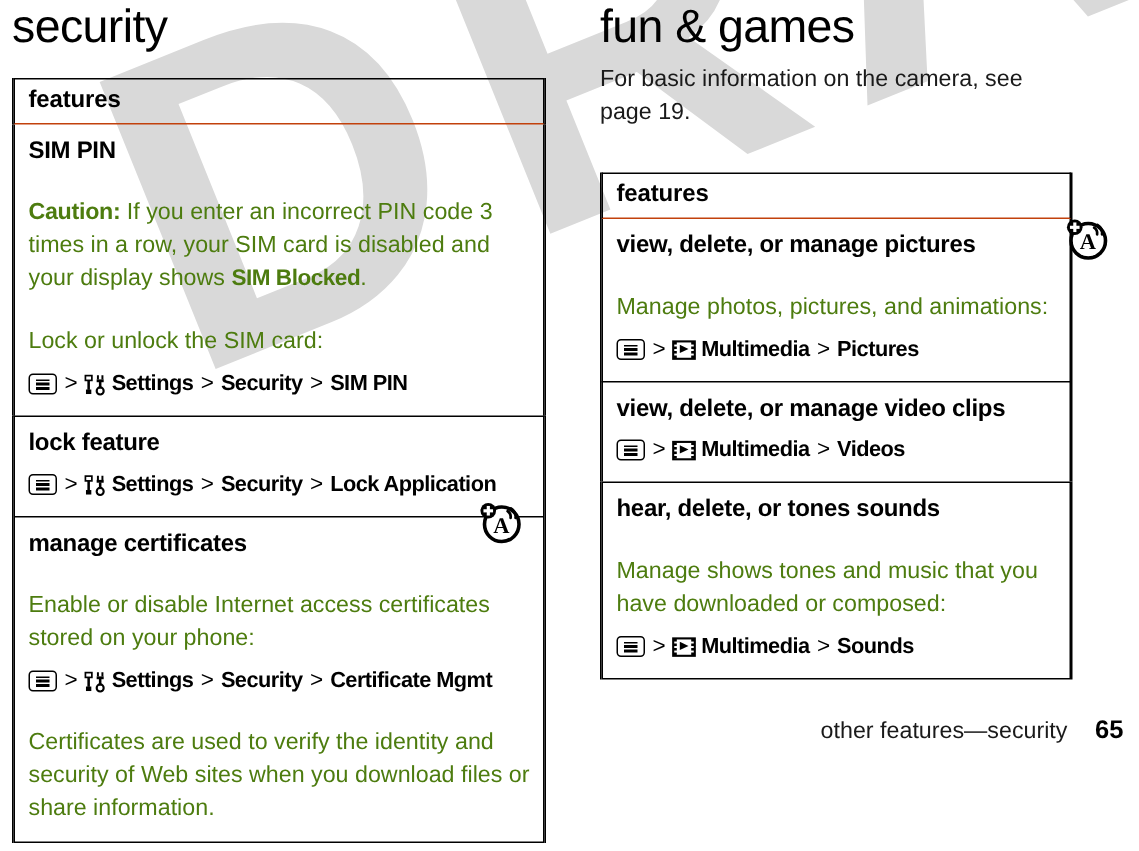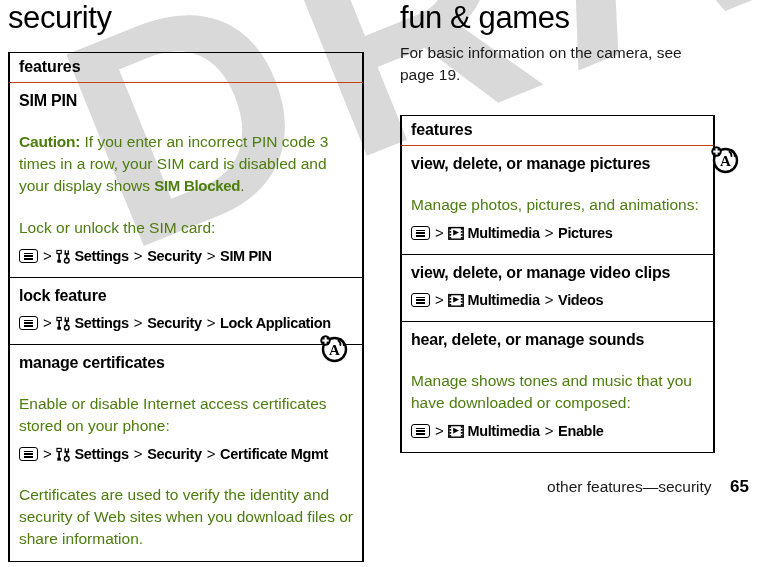--- a/index.html
+++ b/index.html
@@ -457,21 +457,21 @@
                 <span class="sep">&gt;</span>
                 <span class="txt">Videos</span>
               </div>
             </div>
           </td>
         </tr>
 
         <tr>
           <td>
             <div class="cell cell-sep cell-last">
-              <div class="rowtitle">hear, delete, or manage sounds</div>
+              <div class="rowtitle">hear, delete, or tones sounds</div>
               <div class="para">Manage shows tones and music that you have downloaded or composed:</div>
               <div class="path">
                 <span class="icon-menukey">
                     <i></i>
                     <i></i>
                     <i></i>
                   </span>
                 <span class="sep">&gt;</span>
                 <span class="icon-multimedia">
                   <svg viewBox="0 0 16 15" width="16" height="15" aria-hidden="true">
@@ -482,21 +482,21 @@
                     <rect x="1.2" y="11.0" width="2.0" height="1.7" fill="#000"></rect>
                     <rect x="12.8" y="2.0" width="2.0" height="1.7" fill="#000"></rect>
                     <rect x="12.8" y="5.0" width="2.0" height="1.7" fill="#000"></rect>
                     <rect x="12.8" y="8.0" width="2.0" height="1.7" fill="#000"></rect>
                     <rect x="12.8" y="11.0" width="2.0" height="1.7" fill="#000"></rect>
                     <path d="M5.2 3.8 L11.0 6.6 L5.2 9.4 Z" fill="#000"></path>
                   </svg>
                 </span>
                 <span class="txt">Multimedia</span>
                 <span class="sep">&gt;</span>
-                <span class="txt">Enable</span>
+                <span class="txt">Sounds</span>
               </div>
             </div>
           </td>
         </tr>
       </tbody>
     </table>
   </div>
 
   <div class="marker-icon marker-left">
     <svg viewBox="0 0 36 36" width="36" height="36" aria-hidden="true">

